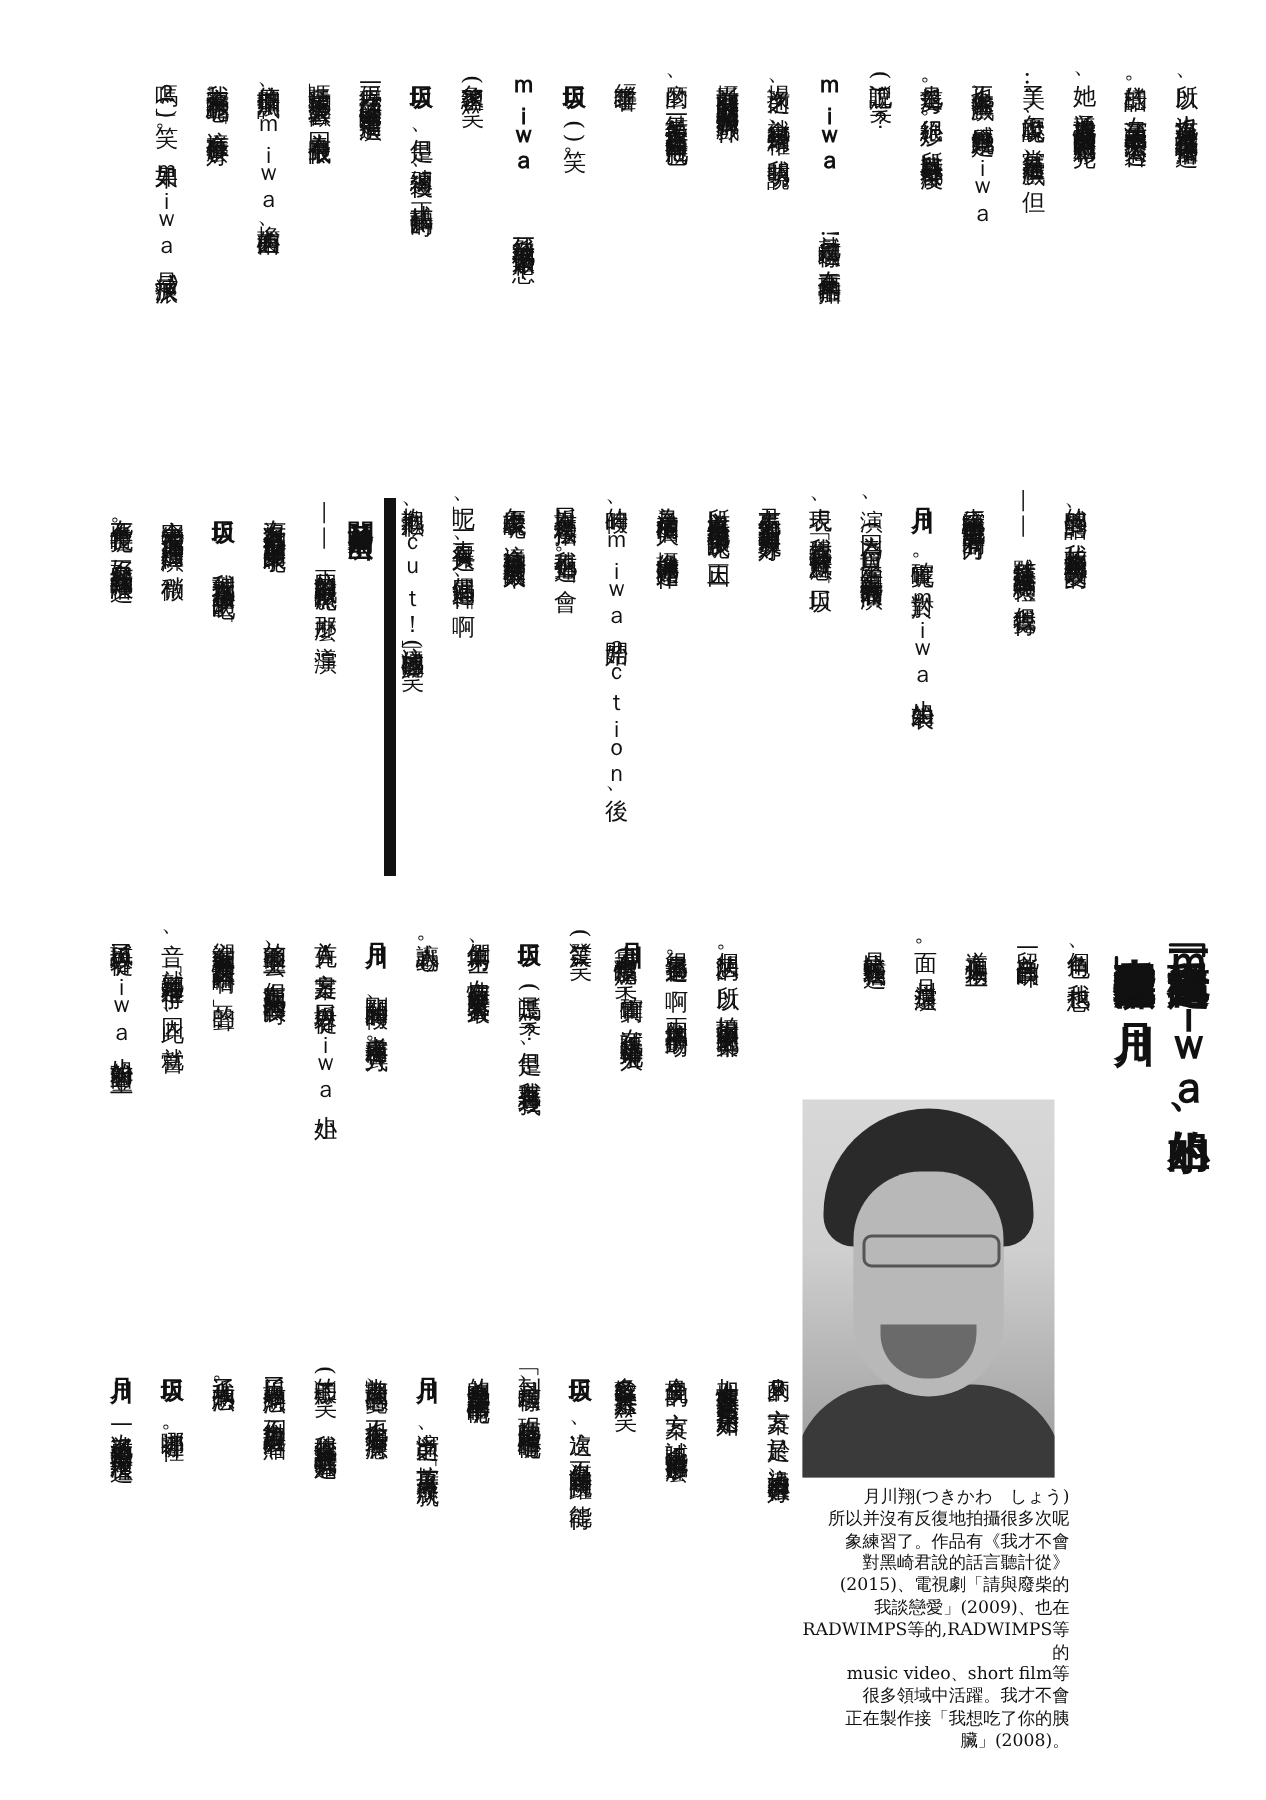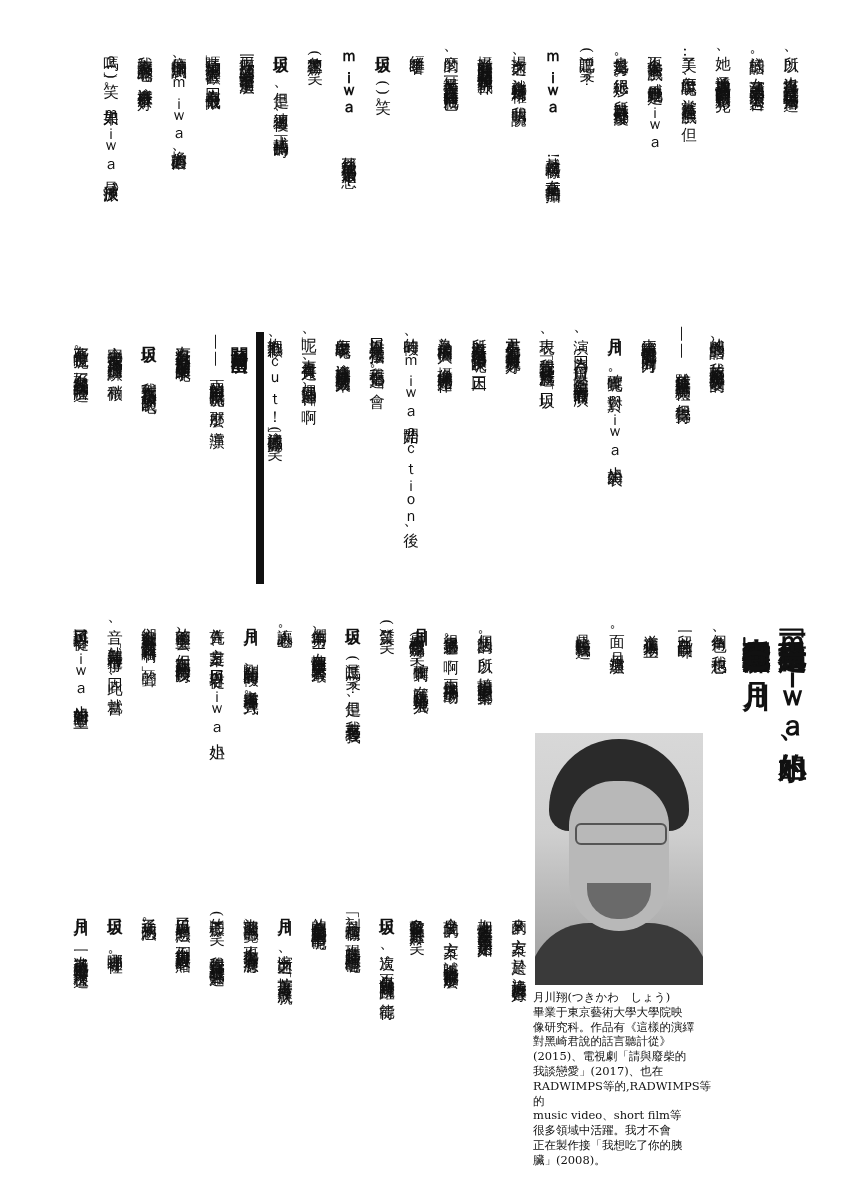--- a/index.html
+++ b/index.html
@@ -14,21 +14,21 @@
             font-family:"DejaVu Sans","Liberation Sans",sans-serif;font-weight:900;
             font-size:28px;line-height:36px;letter-spacing:0px;}
   .photo{position:absolute;left:535px;top:733px;width:168px;height:252px;
          background:linear-gradient(180deg,#d8d8d8 0%,#cfcfcf 40%,#9a9a9a 100%);overflow:hidden;}
   .hair{position:absolute;left:14px;top:6px;width:140px;height:92px;border-radius:70px 70px 20px 20px;background:#2a2a2a;}
   .face{position:absolute;left:34px;top:40px;width:100px;height:150px;border-radius:45px 45px 50px 50px;background:#b8b8b8;}
   .glasses{position:absolute;left:40px;top:90px;width:88px;height:18px;border:2px solid #555;border-radius:6px;}
   .beard{position:absolute;left:52px;top:150px;width:64px;height:36px;border-radius:0 0 30px 30px;background:#6a6a6a;}
   .body{position:absolute;left:-6px;top:190px;width:180px;height:80px;border-radius:60px 60px 0 0;background:#3a3a3a;}
   .caption{position:absolute;left:533px;top:990px;width:180px;font-family:"DejaVu Serif","Liberation Serif",serif;
-           font-size:11.5px;line-height:14.8px;}
+           font-size:11.5px;line-height:14.8px;text-align:right;}
 </style>
 </head>
 <body>
 
 <div class="block" id="blk-top" style="right:36px;top:44px;height:262px;">
     <span class="col">所以、也沒有說過就這樣試著去拍攝這</span>
     <span class="col">樣的話。女演員式的表演手法不太適合</span>
     <span class="col">她、普通地表露情感的瞬間就很精彩完</span>
     <span class="col">美了…怎麼說呢、當然這是在演戲、但</span>
     <span class="col">也不太像在演戲、感覺她既是ｍｉｗａ</span>
@@ -113,25 +113,25 @@
 <div class="photo">
   <div class="body"></div>
   <div class="face"></div>
   <div class="hair" style="z-index:0;"></div>
   <div class="face" style="z-index:1;top:48px;"></div>
   <div class="glasses" style="z-index:2;"></div>
   <div class="beard" style="z-index:2;"></div>
 </div>
 <div class="caption" id="caption">
     <div>月川翔(つきかわ　しょう)</div>
-    <div>畢業于東京藝術大學大學院映</div>
-    <div>像研究科。作品有《這樣的演繹</div>
+    <div>所以并沒有反復地拍攝很多次呢</div>
+    <div>象練習了。作品有《我才不會</div>
     <div>對黑崎君說的話言聽計從》</div>
     <div>(2015)、電視劇「請與廢柴的</div>
-    <div>我談戀愛」(2017)、也在</div>
+    <div>我談戀愛」(2009)、也在</div>
     <div>RADWIMPS等的,RADWIMPS等的</div>
     <div>music video、short film等</div>
     <div>很多領域中活躍。我才不會</div>
     <div>正在製作接「我想吃了你的胰</div>
     <div>臟」(2008)。</div>
   </div>
 
 <div class="block" id="blk-b8" style="left:400px;top:906px;height:280px;">
     <span class="col">來的Ｂ方案。於是、這邊的反響很好、</span>
     <span class="col">加上女性多數表決全員一致決定采用如</span>

